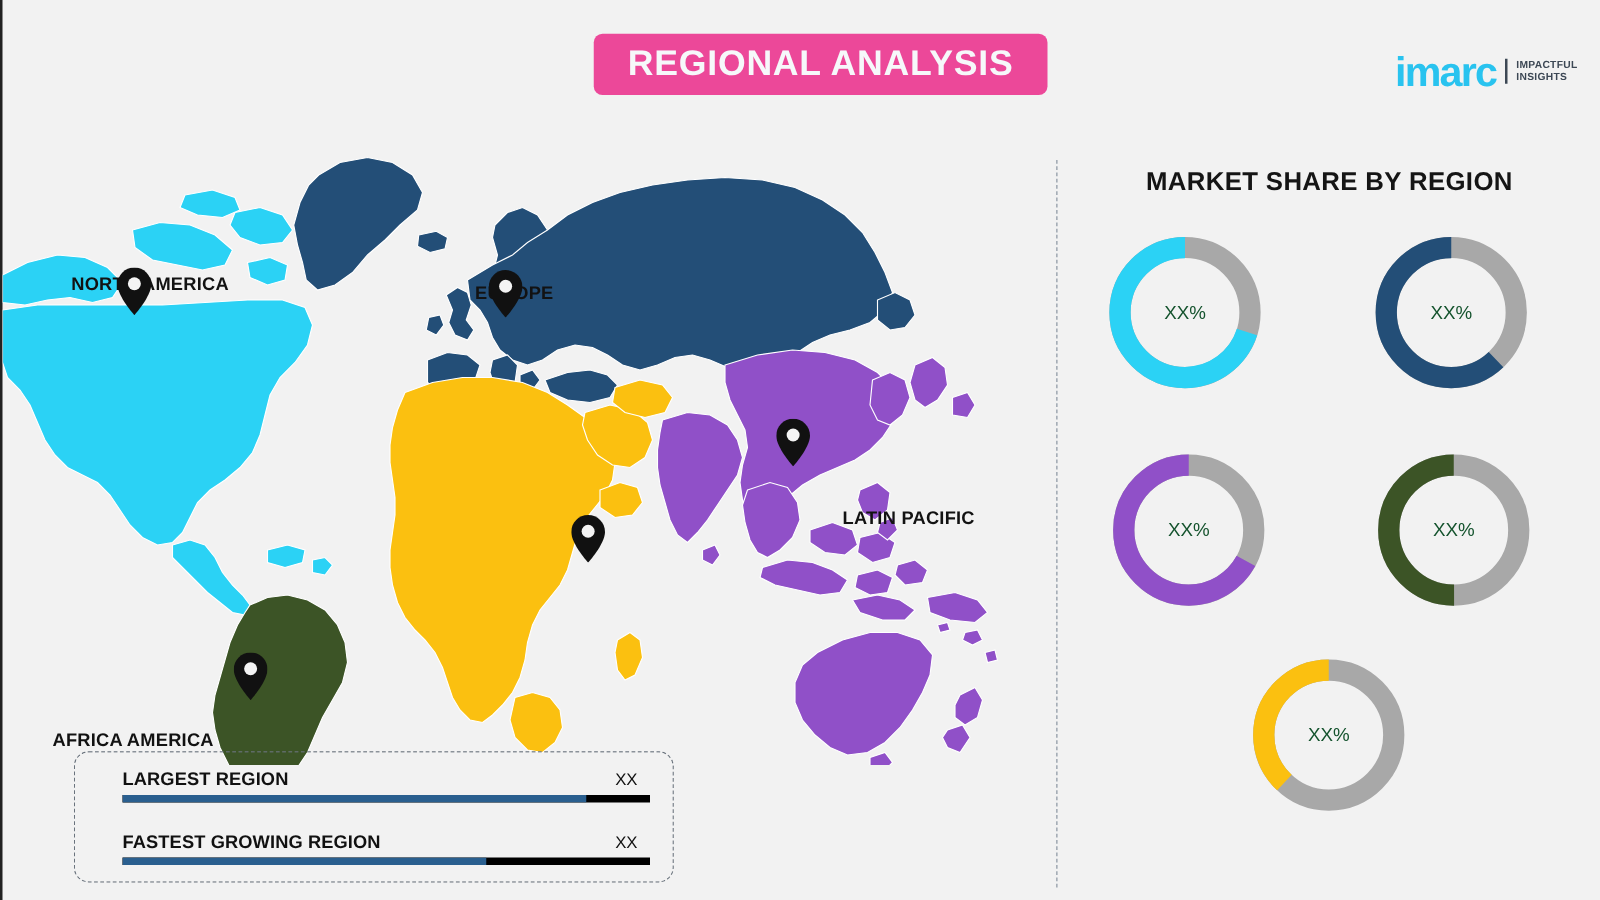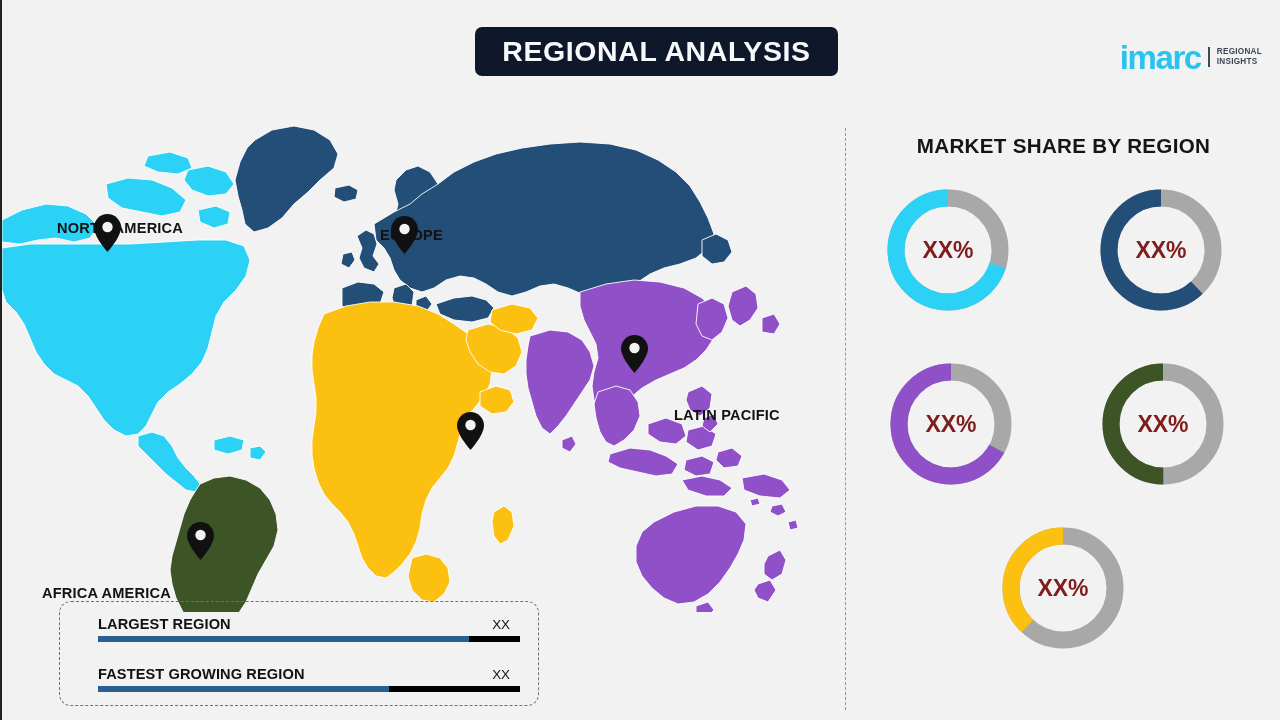--- a/index.html
+++ b/index.html
@@ -10,21 +10,21 @@
     position: relative;
     overflow: hidden;
     border-left: 2px solid #222;
   }
 
   
   #title-banner {
     position: absolute;
     left: 473px; top: 27px;
     width: 363px; height: 49px;
-    background: #0f172a;
+    background: #ec4899;
     border-radius: 7px;
     display: flex; align-items: center; justify-content: center;
   }
   #title-banner .txt {
     color: #f6f8fa;
     font-size: 28.5px;
     font-weight: bold;
     letter-spacing: 0.6px;
   }
 
@@ -143,36 +143,36 @@
     font-size: 20.6px;
     font-weight: bold;
     color: #151515;
     letter-spacing: 0.3px;
   }
   .donut { position: absolute; }
   .donut .center-label {
     position: absolute;
     left: 0; top: 0; width: 100%; height: 100%;
     display: flex; align-items: center; justify-content: center;
-    font-size: 23px;
-    font-weight: bold;
-    color: #7f1d1d;
+    font-size: 15px;
+    font-weight: normal;
+    color: #14532d;
   }
 </style>
 </head>
 <body>
 
 <div id="title-banner">
   <span class="txt">REGIONAL ANALYSIS</span>
 </div>
 
 <div id="logo">
   <span class="wordmark">imarc</span>
   <span class="tagline">
-    <span>REGIONAL</span>
+    <span>IMPACTFUL</span>
     <span>INSIGHTS</span>
   </span>
 </div>
 
 <div id="divider"></div>
 
 <div id="map-panel">
 
   <svg id="map-svg" width="843" height="520" viewBox="0 0 843 520">
     <g id="g-europe" fill="#234e77" stroke="#ffffff" stroke-width="0.9">

